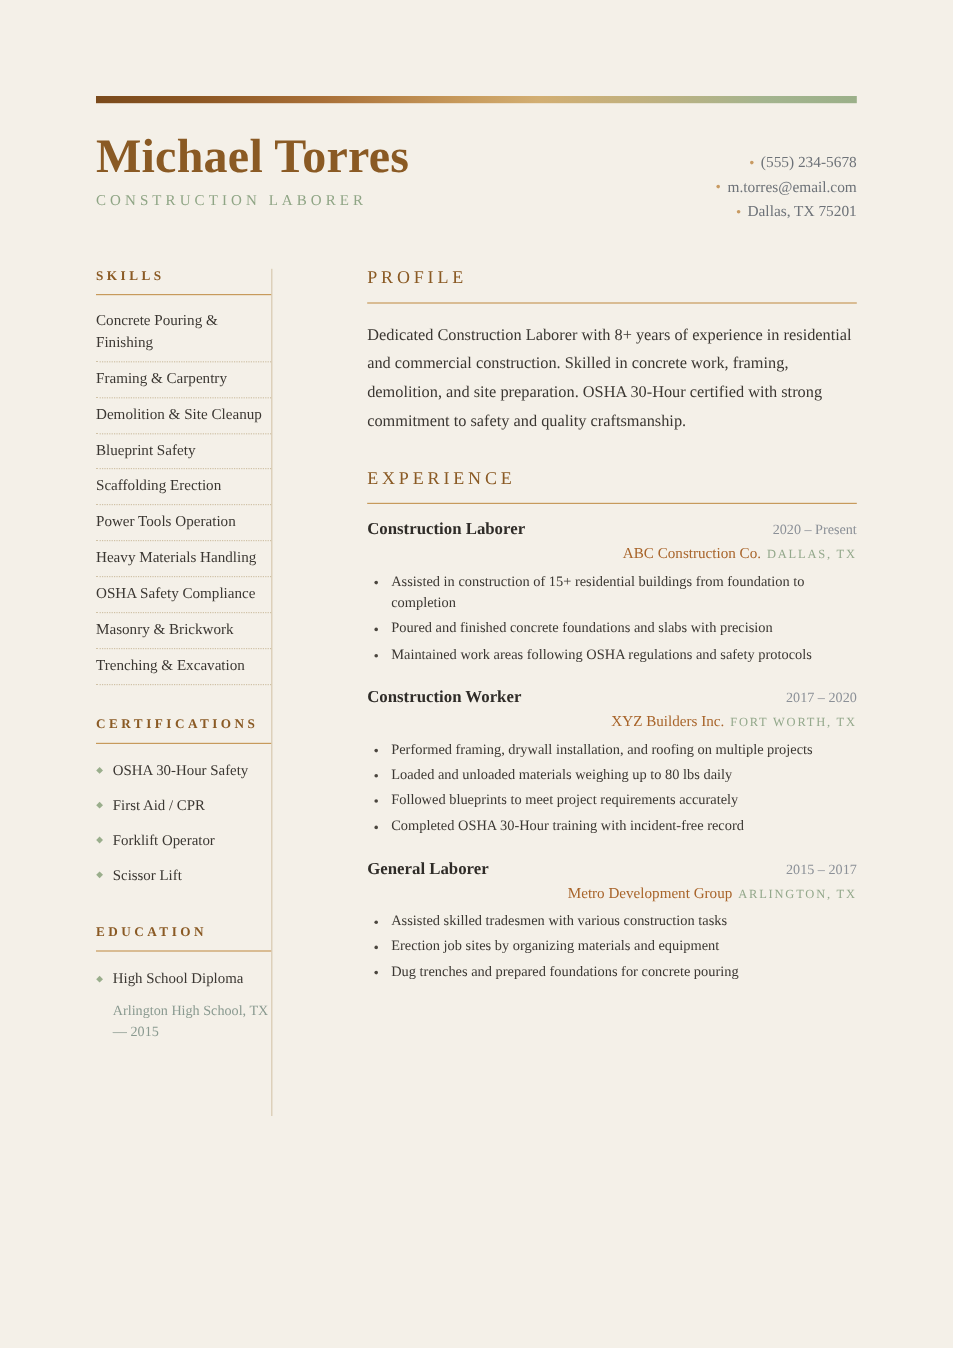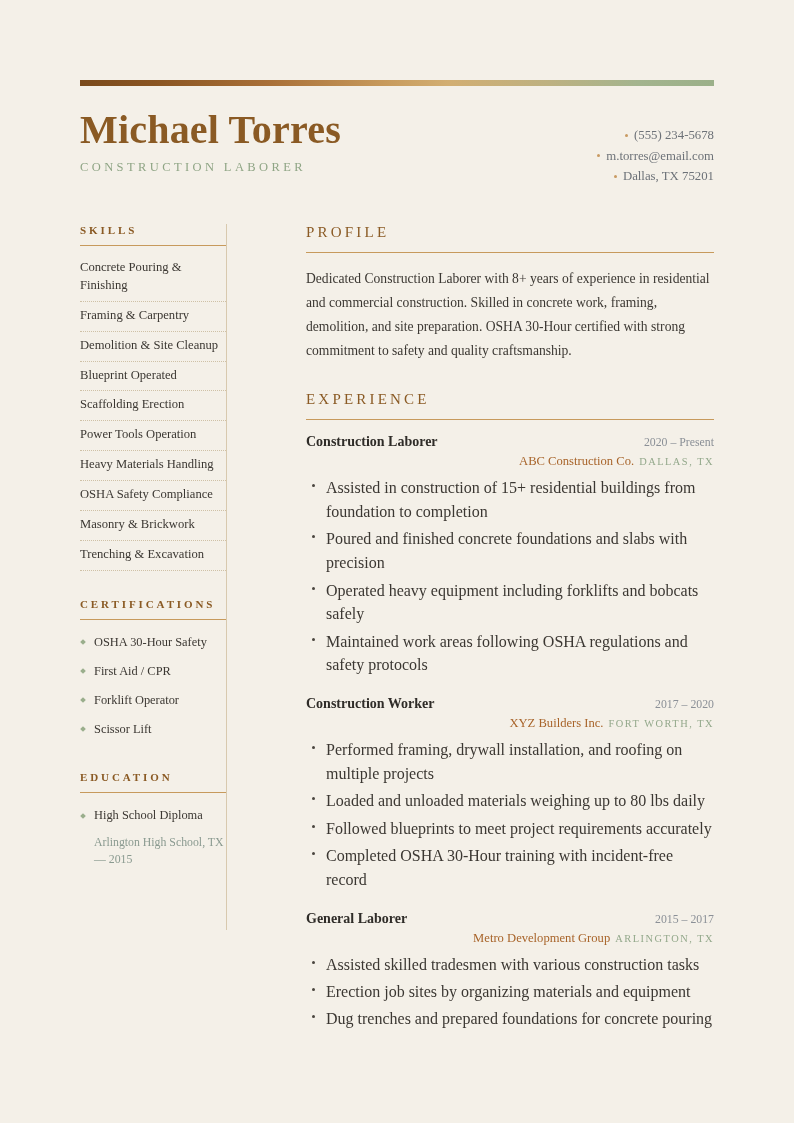--- a/index.html
+++ b/index.html
@@ -220,21 +220,21 @@
     text-transform: uppercase;
     margin-left: 5px;
   }
   .job-bullets {
     list-style: none;
     margin: 7px 0 0 0;
     padding: 0;
   }
   .job-bullets li {
     position: relative;
-    font-size: 16px;
+    font-size: 12px;
     line-height: 1.49;
     color: #3b3732;
     padding-left: 20px;
     margin-bottom: 3.5px;
   }
   .job-bullets li::before {
     content: "";
     position: absolute;
     left: 6px;
     top: 8px;
@@ -269,21 +269,21 @@
 
     <div class="col-left">
 
       <div>
         <h2 class="side-head">SKILLS</h2>
         <div class="side-rule"></div>
         <div id="skills-list">
             <div class="skill-item">Concrete Pouring &amp; Finishing</div>
             <div class="skill-item">Framing &amp; Carpentry</div>
             <div class="skill-item">Demolition &amp; Site Cleanup</div>
-            <div class="skill-item">Blueprint Operated</div>
+            <div class="skill-item">Blueprint Safety</div>
             <div class="skill-item">Scaffolding Erection</div>
             <div class="skill-item">Power Tools Operation</div>
             <div class="skill-item">Heavy Materials Handling</div>
             <div class="skill-item">OSHA Safety Compliance</div>
             <div class="skill-item">Masonry &amp; Brickwork</div>
             <div class="skill-item">Trenching &amp; Excavation</div>
           </div>
       </div>
 
       <div class="section-gap"></div>
@@ -328,21 +328,20 @@
         <div id="exp-list">
             <div class="job">
               <div class="job-top">
                 <div class="job-title">Construction Laborer</div>
                 <div class="job-dates">2020 – Present</div>
               </div>
               <div class="job-org"><span>ABC Construction Co.</span><span class="job-loc">DALLAS, TX</span></div>
               <ul class="job-bullets">
                 <li>Assisted in construction of 15+ residential buildings from foundation to completion</li>
                 <li>Poured and finished concrete foundations and slabs with precision</li>
-                <li>Operated heavy equipment including forklifts and bobcats safely</li>
                 <li>Maintained work areas following OSHA regulations and safety protocols</li>
               </ul>
             </div>
             <div class="job">
               <div class="job-top">
                 <div class="job-title">Construction Worker</div>
                 <div class="job-dates">2017 – 2020</div>
               </div>
               <div class="job-org"><span>XYZ Builders Inc.</span><span class="job-loc">FORT WORTH, TX</span></div>
               <ul class="job-bullets">

